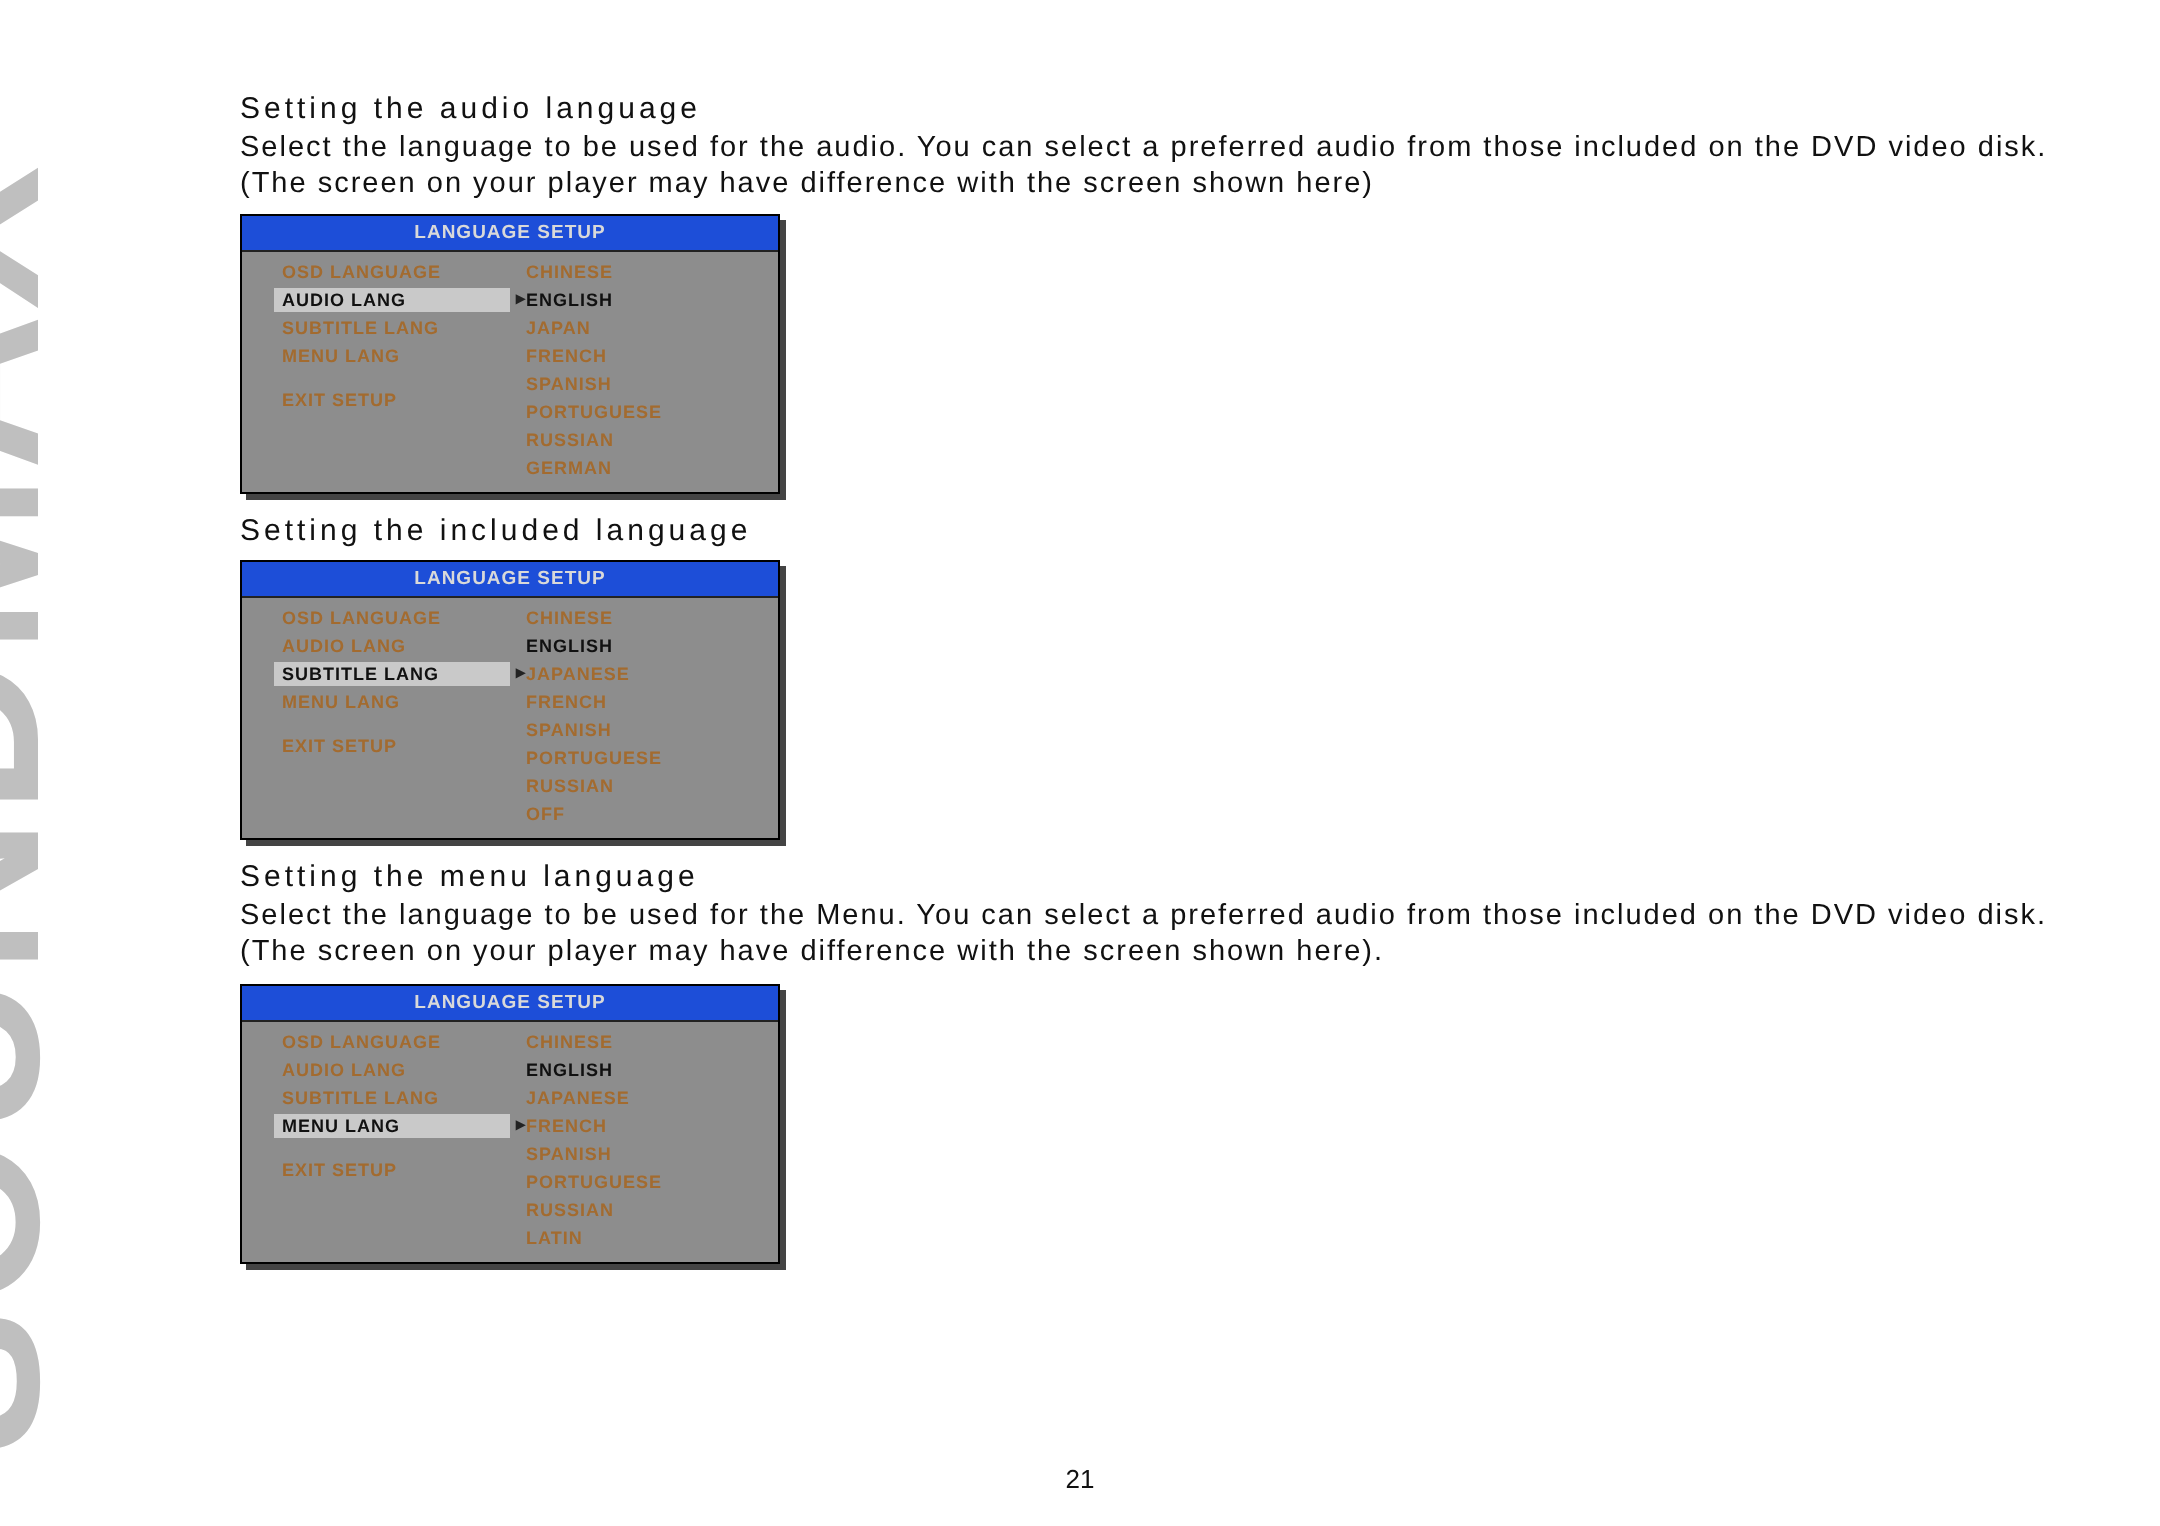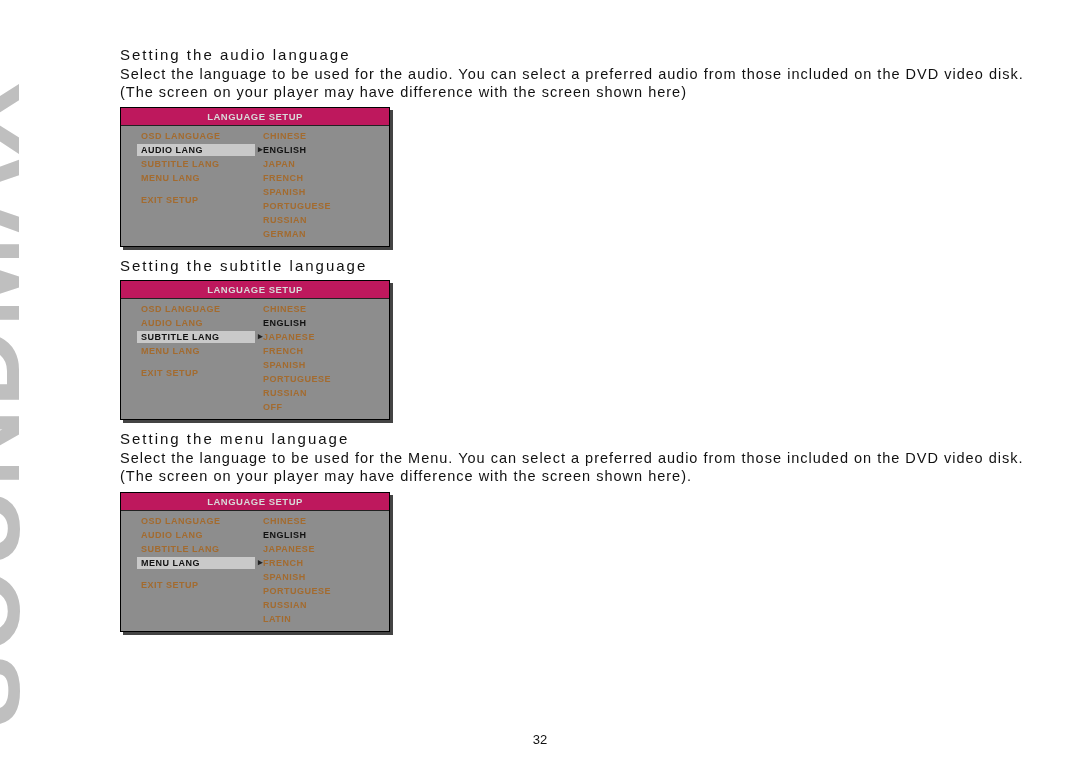--- a/index.html
+++ b/index.html
@@ -27,21 +27,21 @@
     background: #8d8d8d;
     border: 1px solid #000;
     box-shadow: 3px 3px 0 #444;
     margin: 6px 0 10px 0;
     font-size: 9px;
     font-weight: bold;
     letter-spacing: 0.5px;
     color: #444;
   }
   .panel-header {
-    background: #be185d;
+    background: #1d4ed8;
     color: #d9d9d9;
     text-align: center;
     padding: 3px 0;
     font-size: 9.5px;
     border-bottom: 1px solid #222;
   }
   .panel-body { display: flex; padding: 4px 6px 6px 16px; }
   .col-left { width: 120px; display: flex; flex-direction: column; gap: 2px; }
   .col-right { width: 130px; display: flex; flex-direction: column; gap: 2px; padding-left: 6px; }
   .menu-item { padding: 1px 4px; position: relative; color: #a36b2f; }
@@ -81,21 +81,21 @@
             <div class="opt-item highlight">ENGLISH</div>
             <div class="opt-item">JAPAN</div>
             <div class="opt-item">FRENCH</div>
             <div class="opt-item">SPANISH</div>
             <div class="opt-item">PORTUGUESE</div>
             <div class="opt-item">RUSSIAN</div>
             <div class="opt-item">GERMAN</div>
           </div>
         </div>
       </div>
-      <div class="section-title">Setting the subtitle language</div>
+      <div class="section-title">Setting the included language</div>
       <div class="setup-panel">
         <div class="panel-header">LANGUAGE SETUP</div>
         <div class="panel-body">
           <div class="col-left">
             <div class="menu-item">OSD LANGUAGE</div>
             <div class="menu-item">AUDIO LANG</div>
             <div class="menu-item selected">SUBTITLE LANG</div>
             <div class="menu-item">MENU LANG</div>
             <div class="exit-row">EXIT  SETUP</div>
           </div>
@@ -129,14 +129,14 @@
             <div class="opt-item">JAPANESE</div>
             <div class="opt-item">FRENCH</div>
             <div class="opt-item">SPANISH</div>
             <div class="opt-item">PORTUGUESE</div>
             <div class="opt-item">RUSSIAN</div>
             <div class="opt-item">LATIN</div>
           </div>
         </div>
       </div>
     </div>
-  <div class="page-number">32</div>
+  <div class="page-number">21</div>
 </div>
 
 </body></html>

